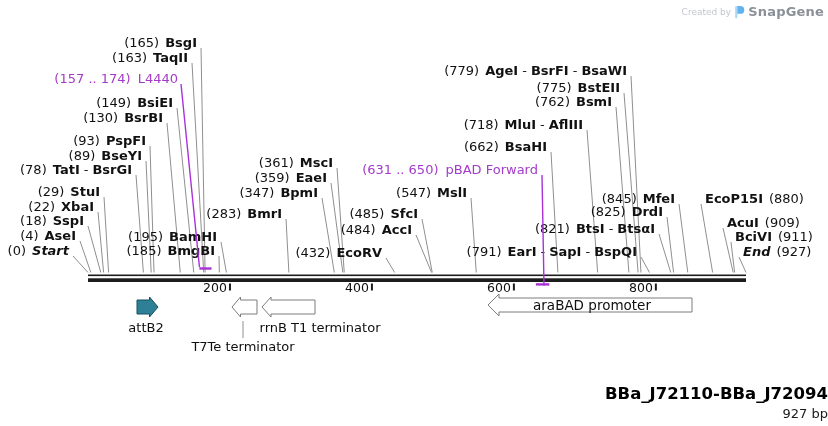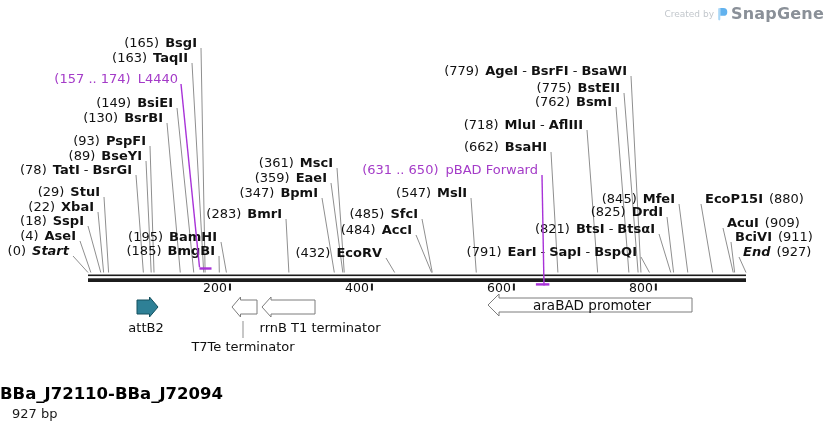--- a/index.html
+++ b/index.html
@@ -12,23 +12,23 @@
   .name{font-size:13px;font-weight:700;}
   .sep{font-size:13px;font-weight:400;fill:#222;}
   .it .name{font-style:italic;}
   .primer-text .num,.primer-text .pname{font-size:13px;font-weight:400;}
   .tick-label{font-size:12.5px;fill:#0f0f0f;}
   .feature-label{font-size:13px;fill:#0f0f0f;}
   .promoter-label{font-size:13.5px;fill:#0f0f0f;}
   
   .credit{position:absolute;top:4px;right:4px;display:flex;align-items:center;gap:3px;}
   .credit .by{font-size:9px;color:#c2c7cc;}
-  .credit .brand{font-size:16px;color:#8a9098;font-weight:600;letter-spacing:.2px;}
+  .credit .brand{font-size:13px;color:#8a9098;font-weight:600;letter-spacing:.2px;}
   
-  .title-block{position:absolute;left:0;right:0;top:384px;text-align:left;}
+  .title-block{position:absolute;left:0;right:0;top:384px;text-align:right;}
   .t1{font-size:16.5px;font-weight:700;color:#000;}
   .t2{font-size:13px;color:#1a1a1a;margin-top:3px;margin-left:12px;}
 </style>
 </head>
 <body>
 
 <div id="root">
 
   <svg id="map-svg" width="828" height="426" viewBox="0 0 828 426">
       <rect x="88" y="274.5" width="658" height="1.6" fill="#1c1c1c"></rect>

